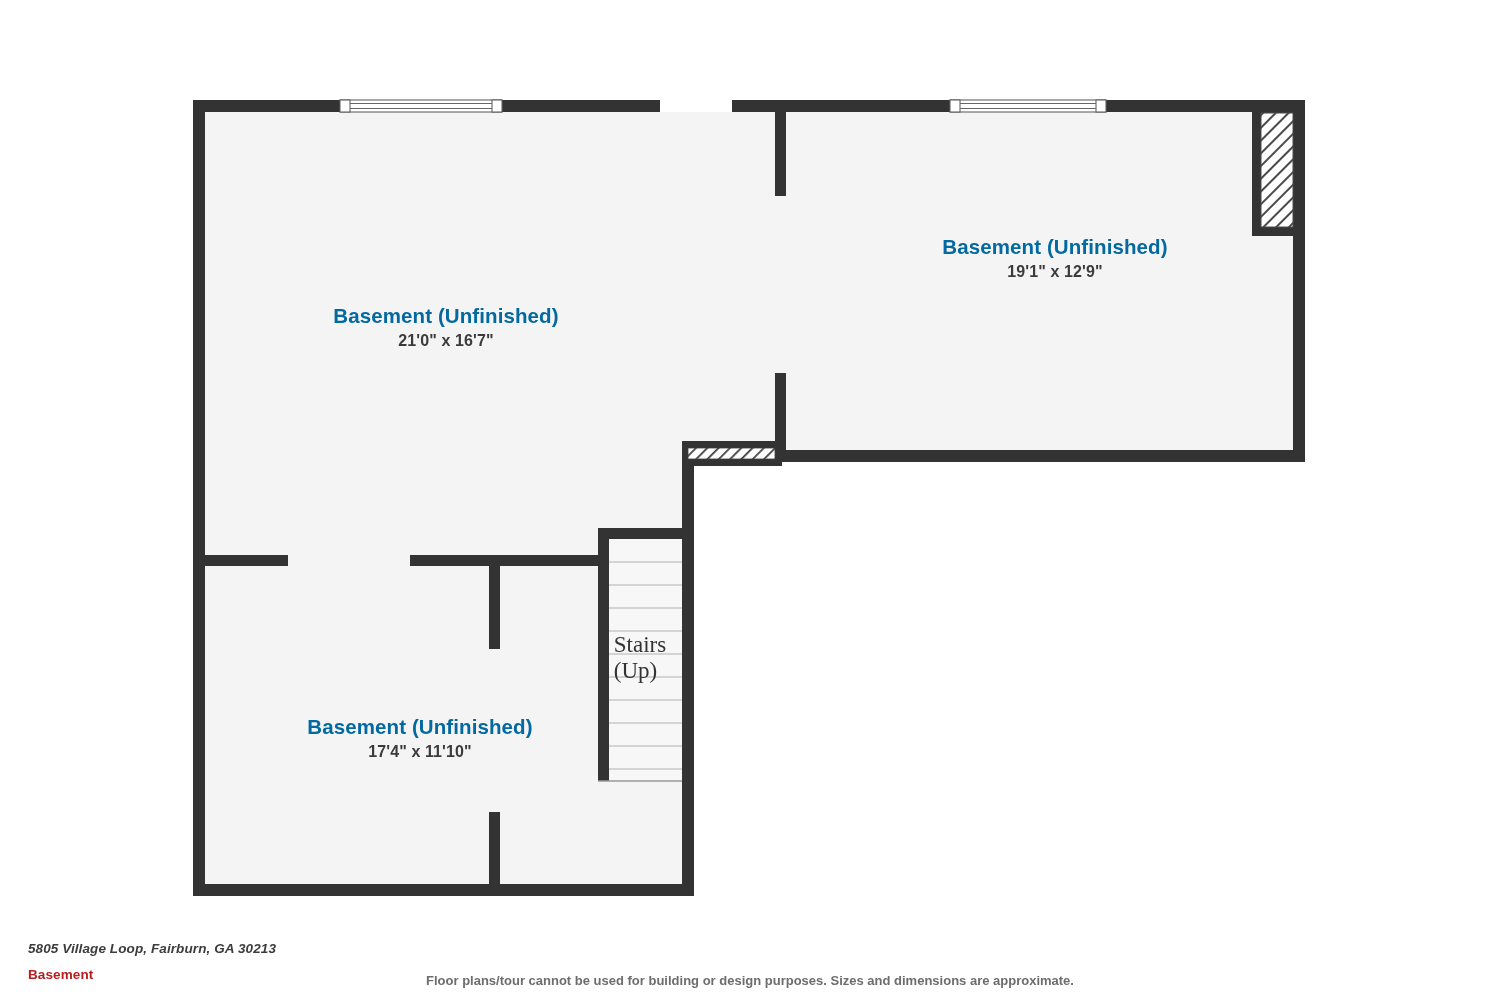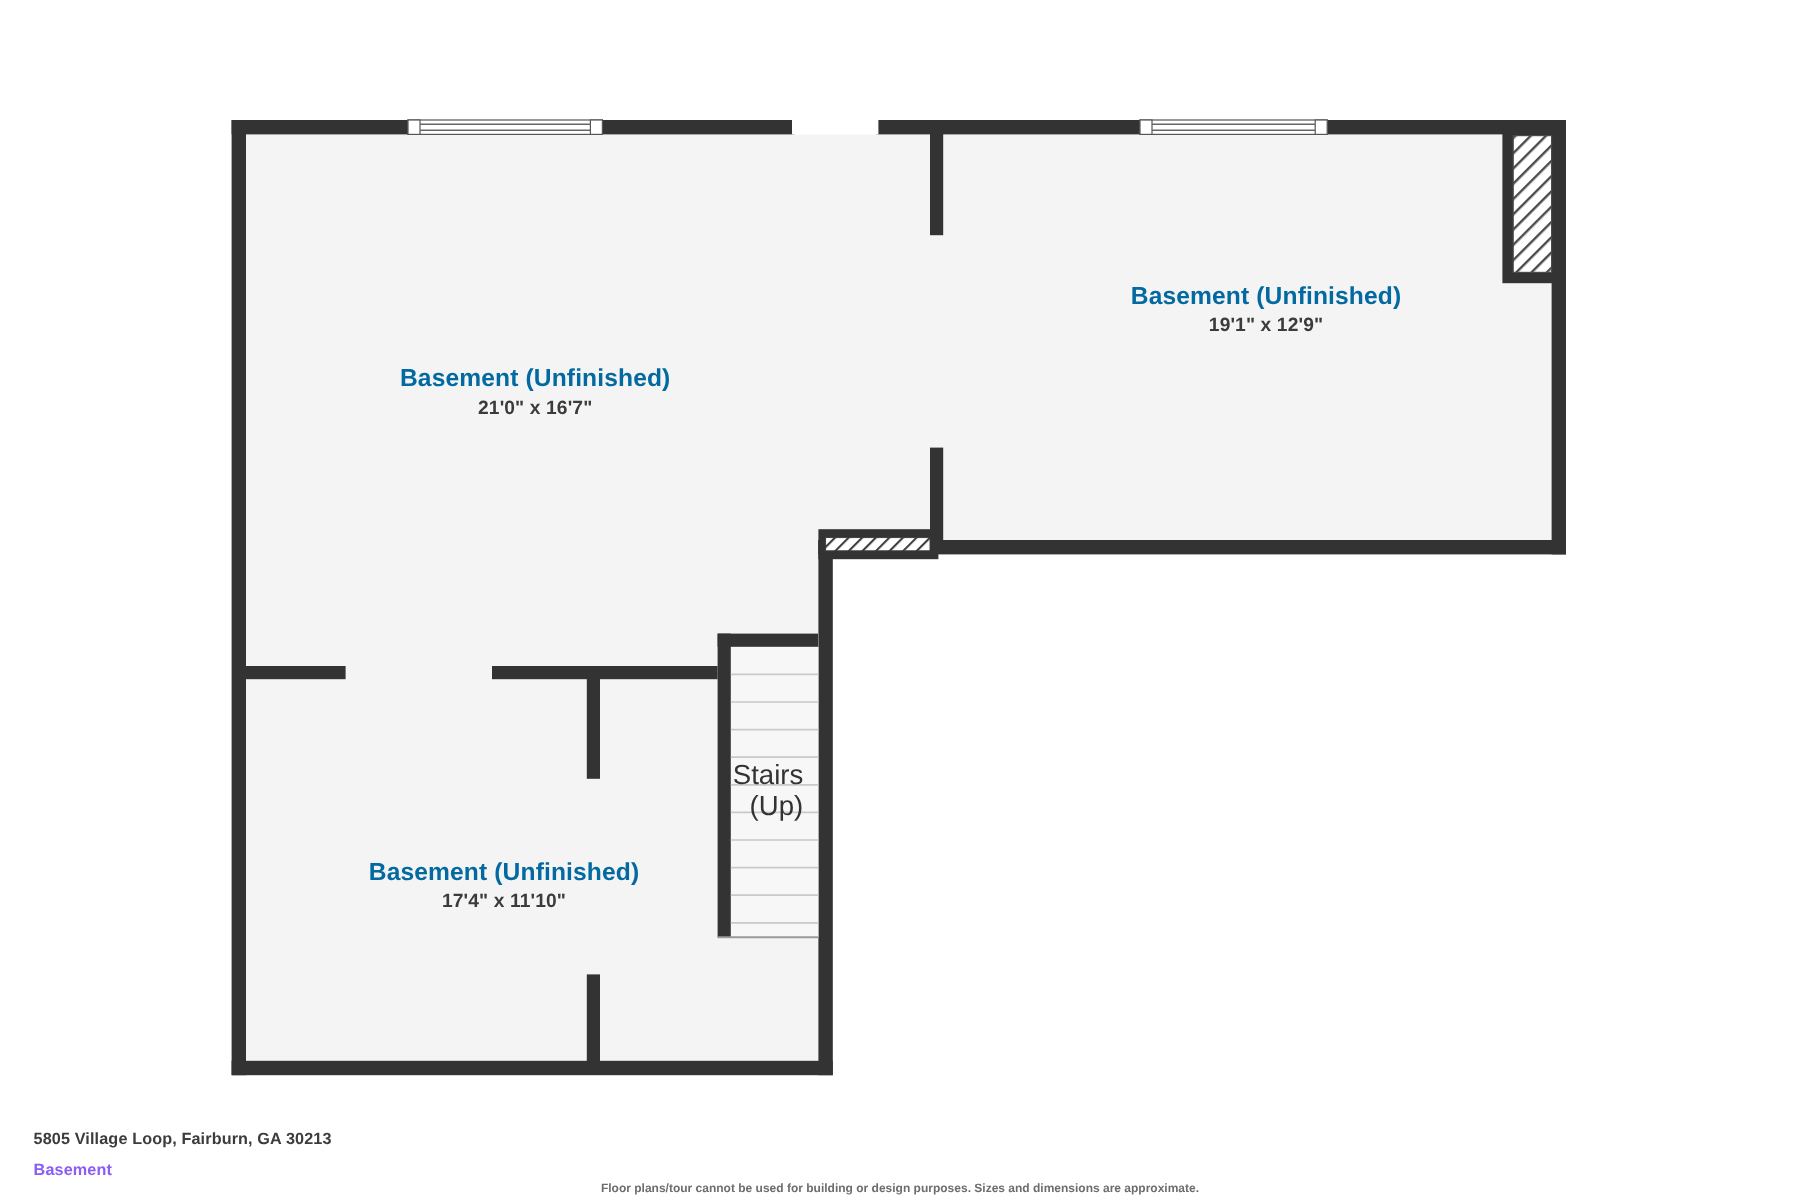--- a/index.html
+++ b/index.html
@@ -50,59 +50,60 @@
     font-size: 16px;
     font-weight: bold;
     color: #3b3b3b;
     white-space: nowrap;
     margin-top: 4px;
     letter-spacing: 0.1px;
   }
 
   .stairs-label {
     position: absolute;
-    text-align: right;
+    text-align: left;
     transform: translateX(-50%);
     line-height: 1.15;
+    font-family: Liberation Serif, serif;
   }
   .stairs-label .st-line {
     font-size: 23px;
     color: #333333;
     white-space: nowrap;
   }
 
   .footer-address {
     position: absolute;
     left: 28px;
     top: 941px;
     font-size: 13.5px;
     font-weight: bold;
     color: #3c3c3c;
     letter-spacing: 0.1px;
+    font-style: italic;
   }
   .footer-floor {
     position: absolute;
     left: 28px;
     top: 967px;
     font-size: 13.5px;
     font-weight: bold;
-    color: #8b5cf6;
+    color: #b91c1c;
     letter-spacing: 0.1px;
     text-align: right;
   }
   .footer-disclaimer {
     position: absolute;
     left: 750px;
     top: 973px;
     transform: translateX(-50%);
-    font-size: 10px;
+    font-size: 13px;
     font-weight: bold;
     color: #6d6d6d;
     white-space: nowrap;
-    margin-top: 12px;
   }
 </style>
 </head>
 <body>
 
 <div id="plan-stage">
 
   <svg class="floorplan" viewBox="0 0 1500 1000">
     <defs>
       <pattern id="hatchDiag" width="9" height="9" patternTransform="rotate(45)" patternUnits="userSpaceOnUse">

